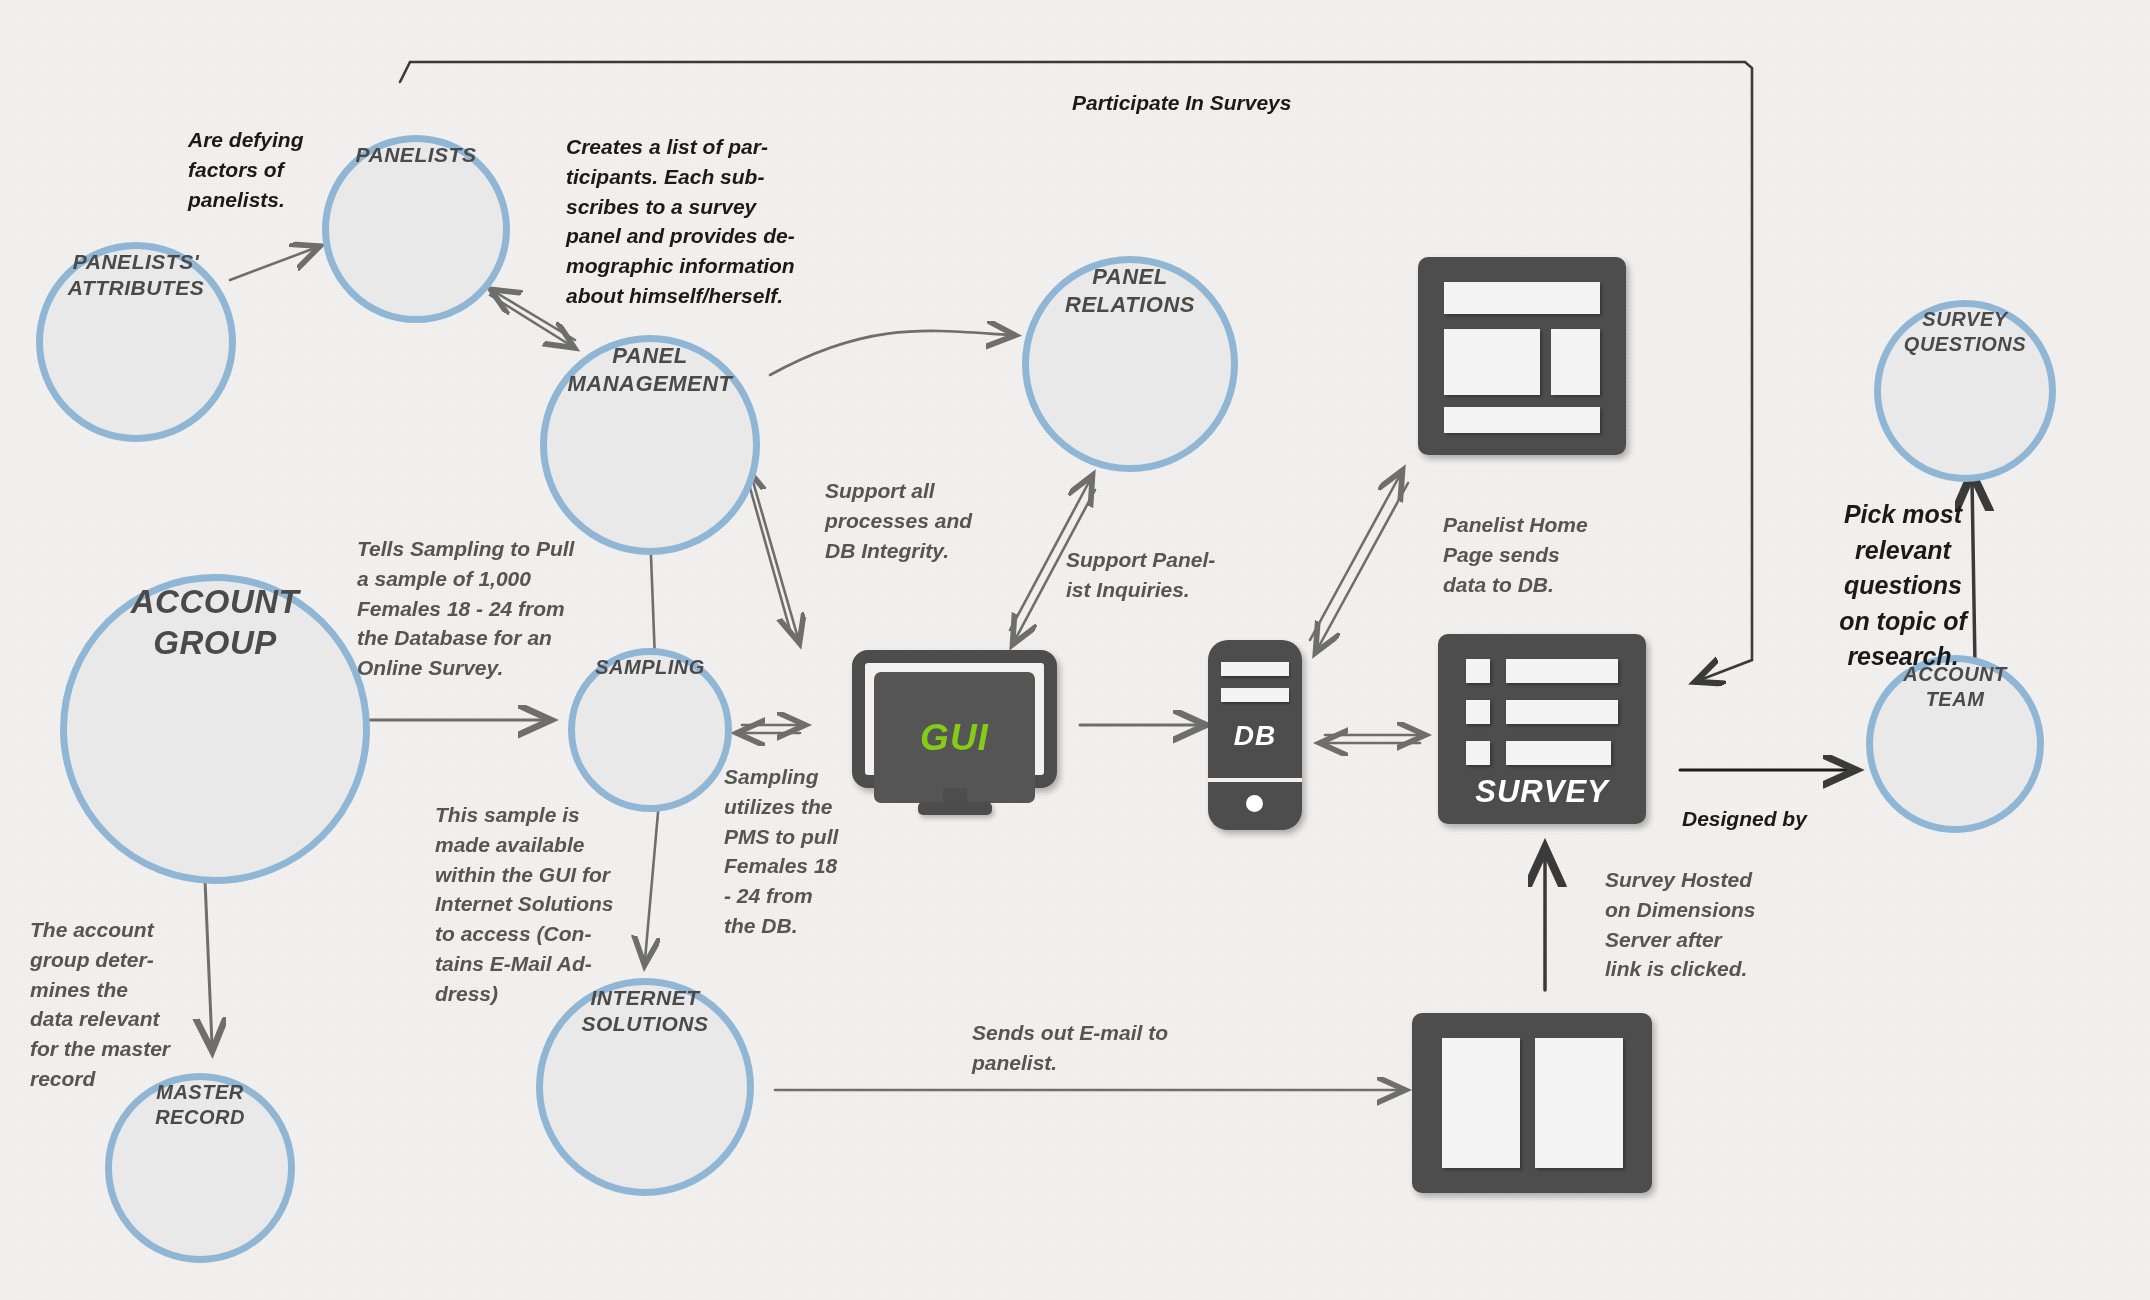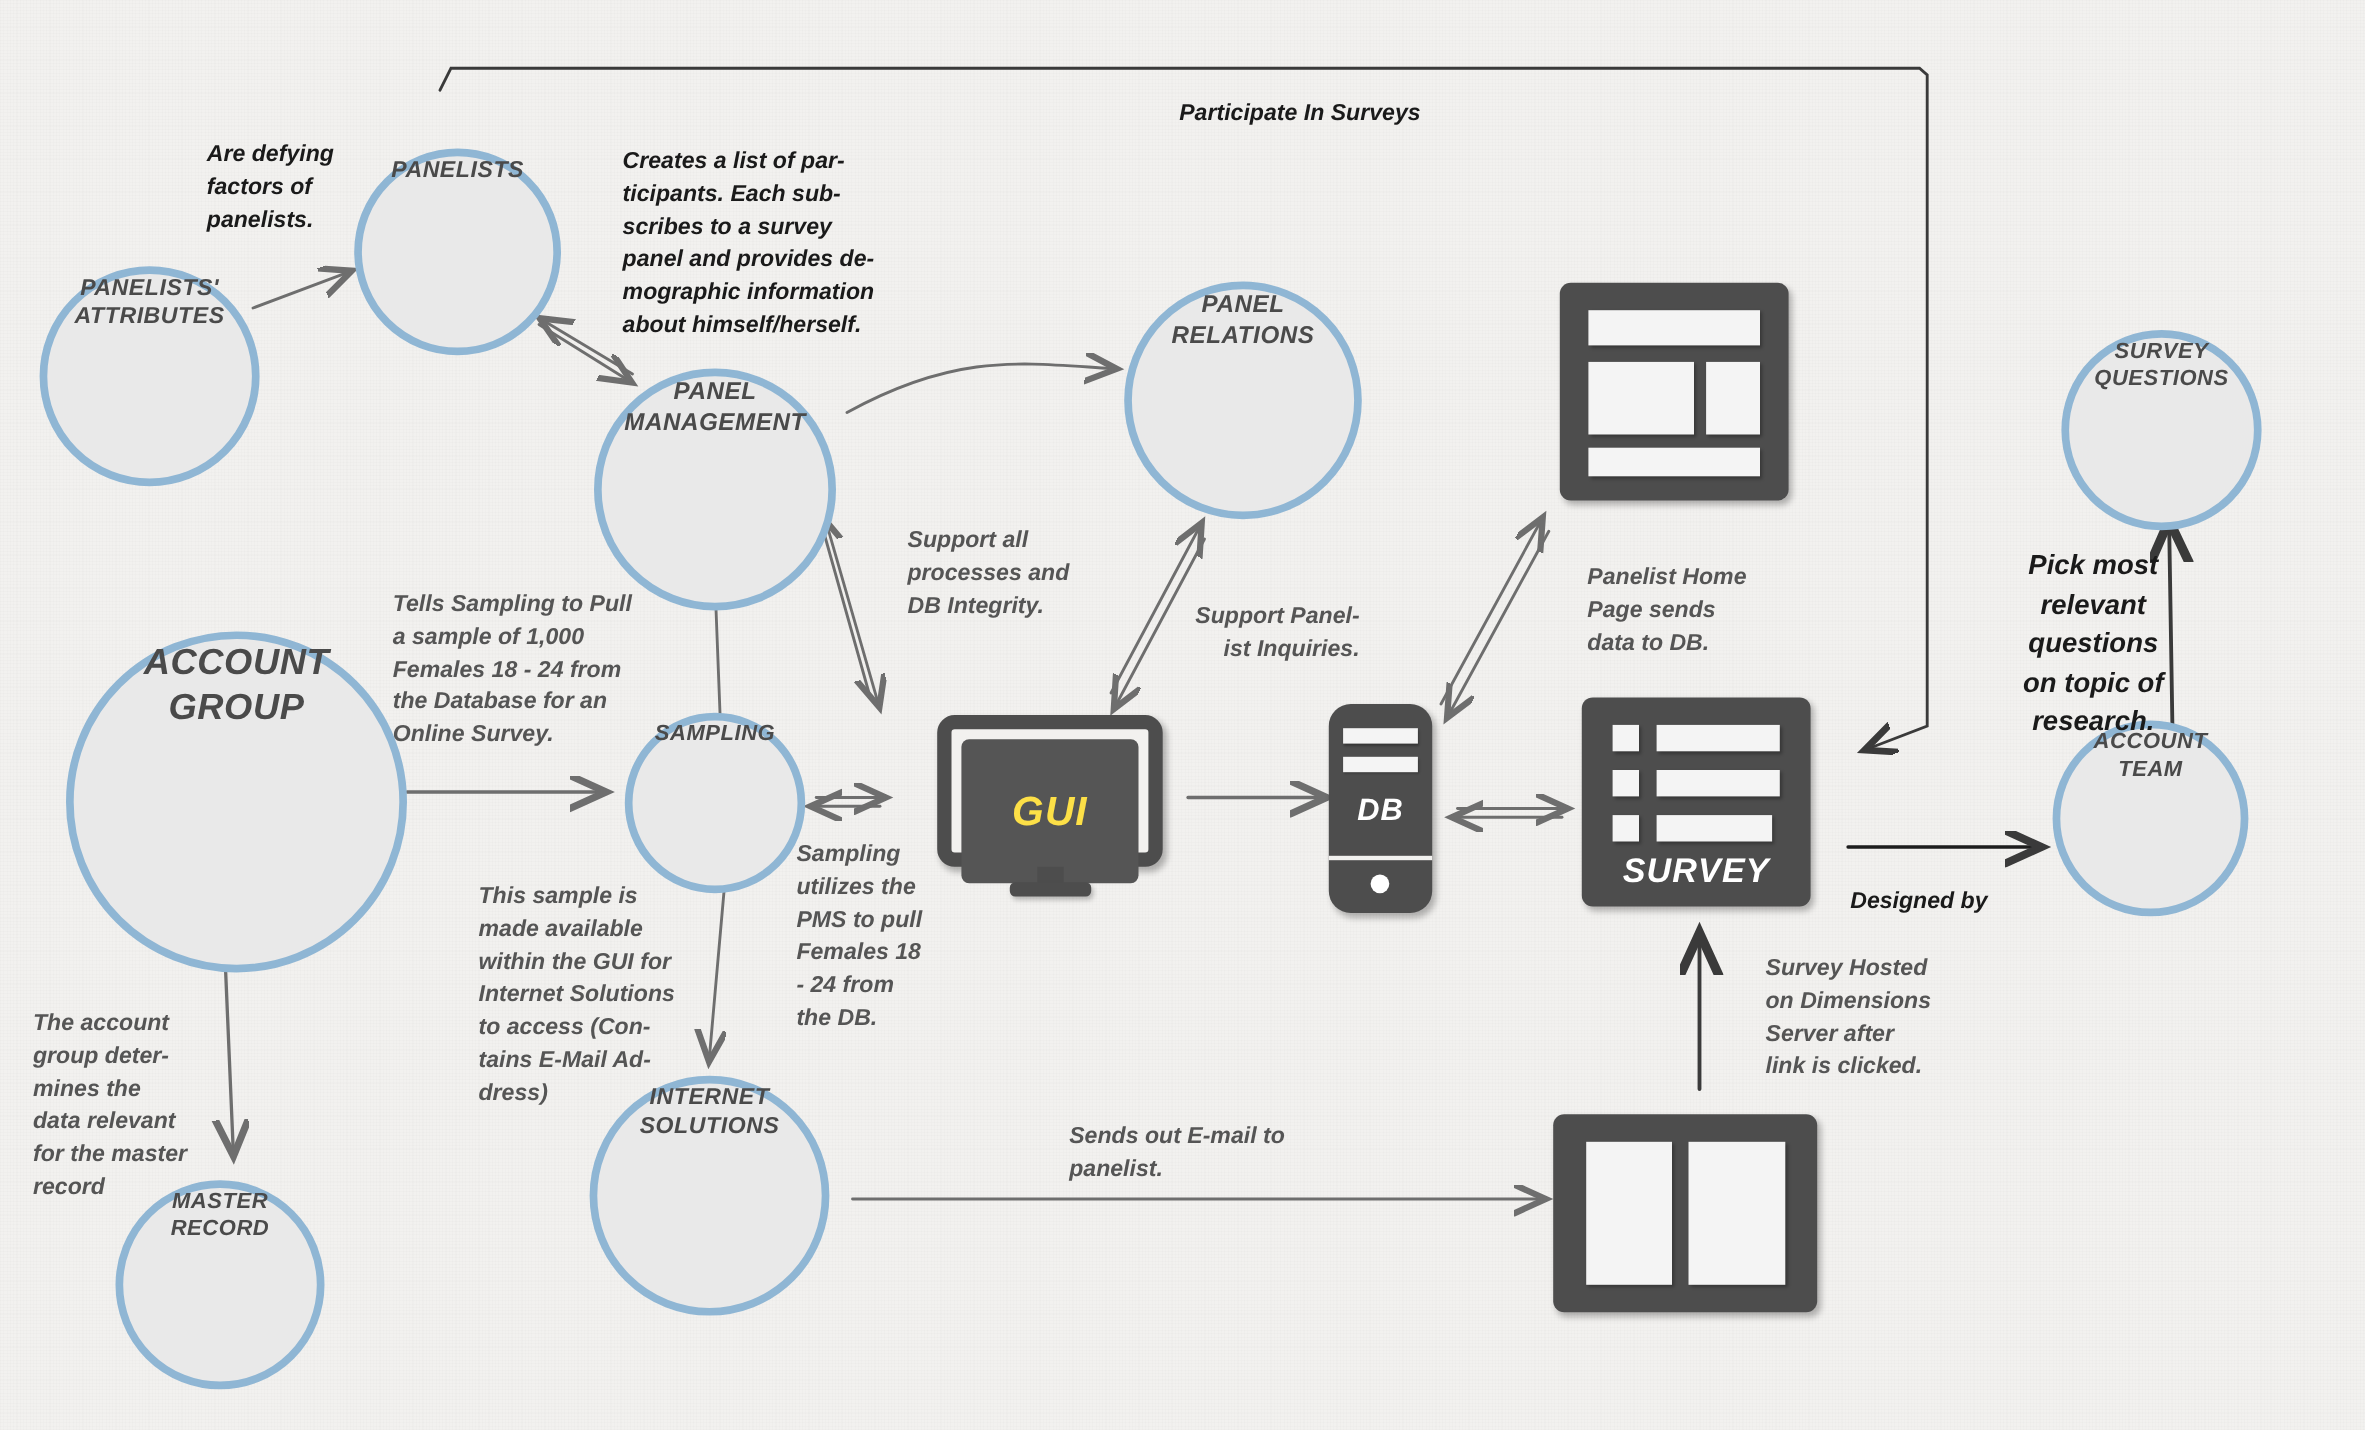--- a/index.html
+++ b/index.html
@@ -85,21 +85,21 @@
   }
   .monitor .screen {
     position: absolute;
     left: 22px; top: 22px;
     right: 22px; bottom: 22px;
     background: #555555;
     border-radius: 7px;
     display: flex;
     align-items: center;
     justify-content: center;
-    color: #fde047;
+    color: #84cc16;
     font-style: italic;
     font-weight: 700;
     font-size: 37px;
     letter-spacing: 1px;
   }
   .monitor .neck {
     position: absolute;
     left: 50%; top: 138px;
     transform: translateX(-50%);
     width: 24px; height: 18px;
@@ -380,21 +380,21 @@
 utilizes the
 PMS to pull
 Females 18
 - 24 from
 the DB.</div>
 
   <div class="note" style="left:825px; top:476px; font-size:21px; width:175px;">Support all
 processes and
 DB Integrity.</div>
 
-  <div class="note" style="left:1066px; top:545px; font-size:21px; width:170px;text-align:right;">Support Panel-
+  <div class="note" style="left:1066px; top:545px; font-size:21px; width:170px;">Support Panel-
 ist Inquiries.</div>
 
   <div class="note" style="left:1443px; top:510px; font-size:21px; width:180px;">Panelist Home
 Page sends
 data to DB.</div>
 
 
   <div class="note" style="left:1605px; top:865px; font-size:21px; width:175px;">Survey Hosted
 on Dimensions
 Server after

